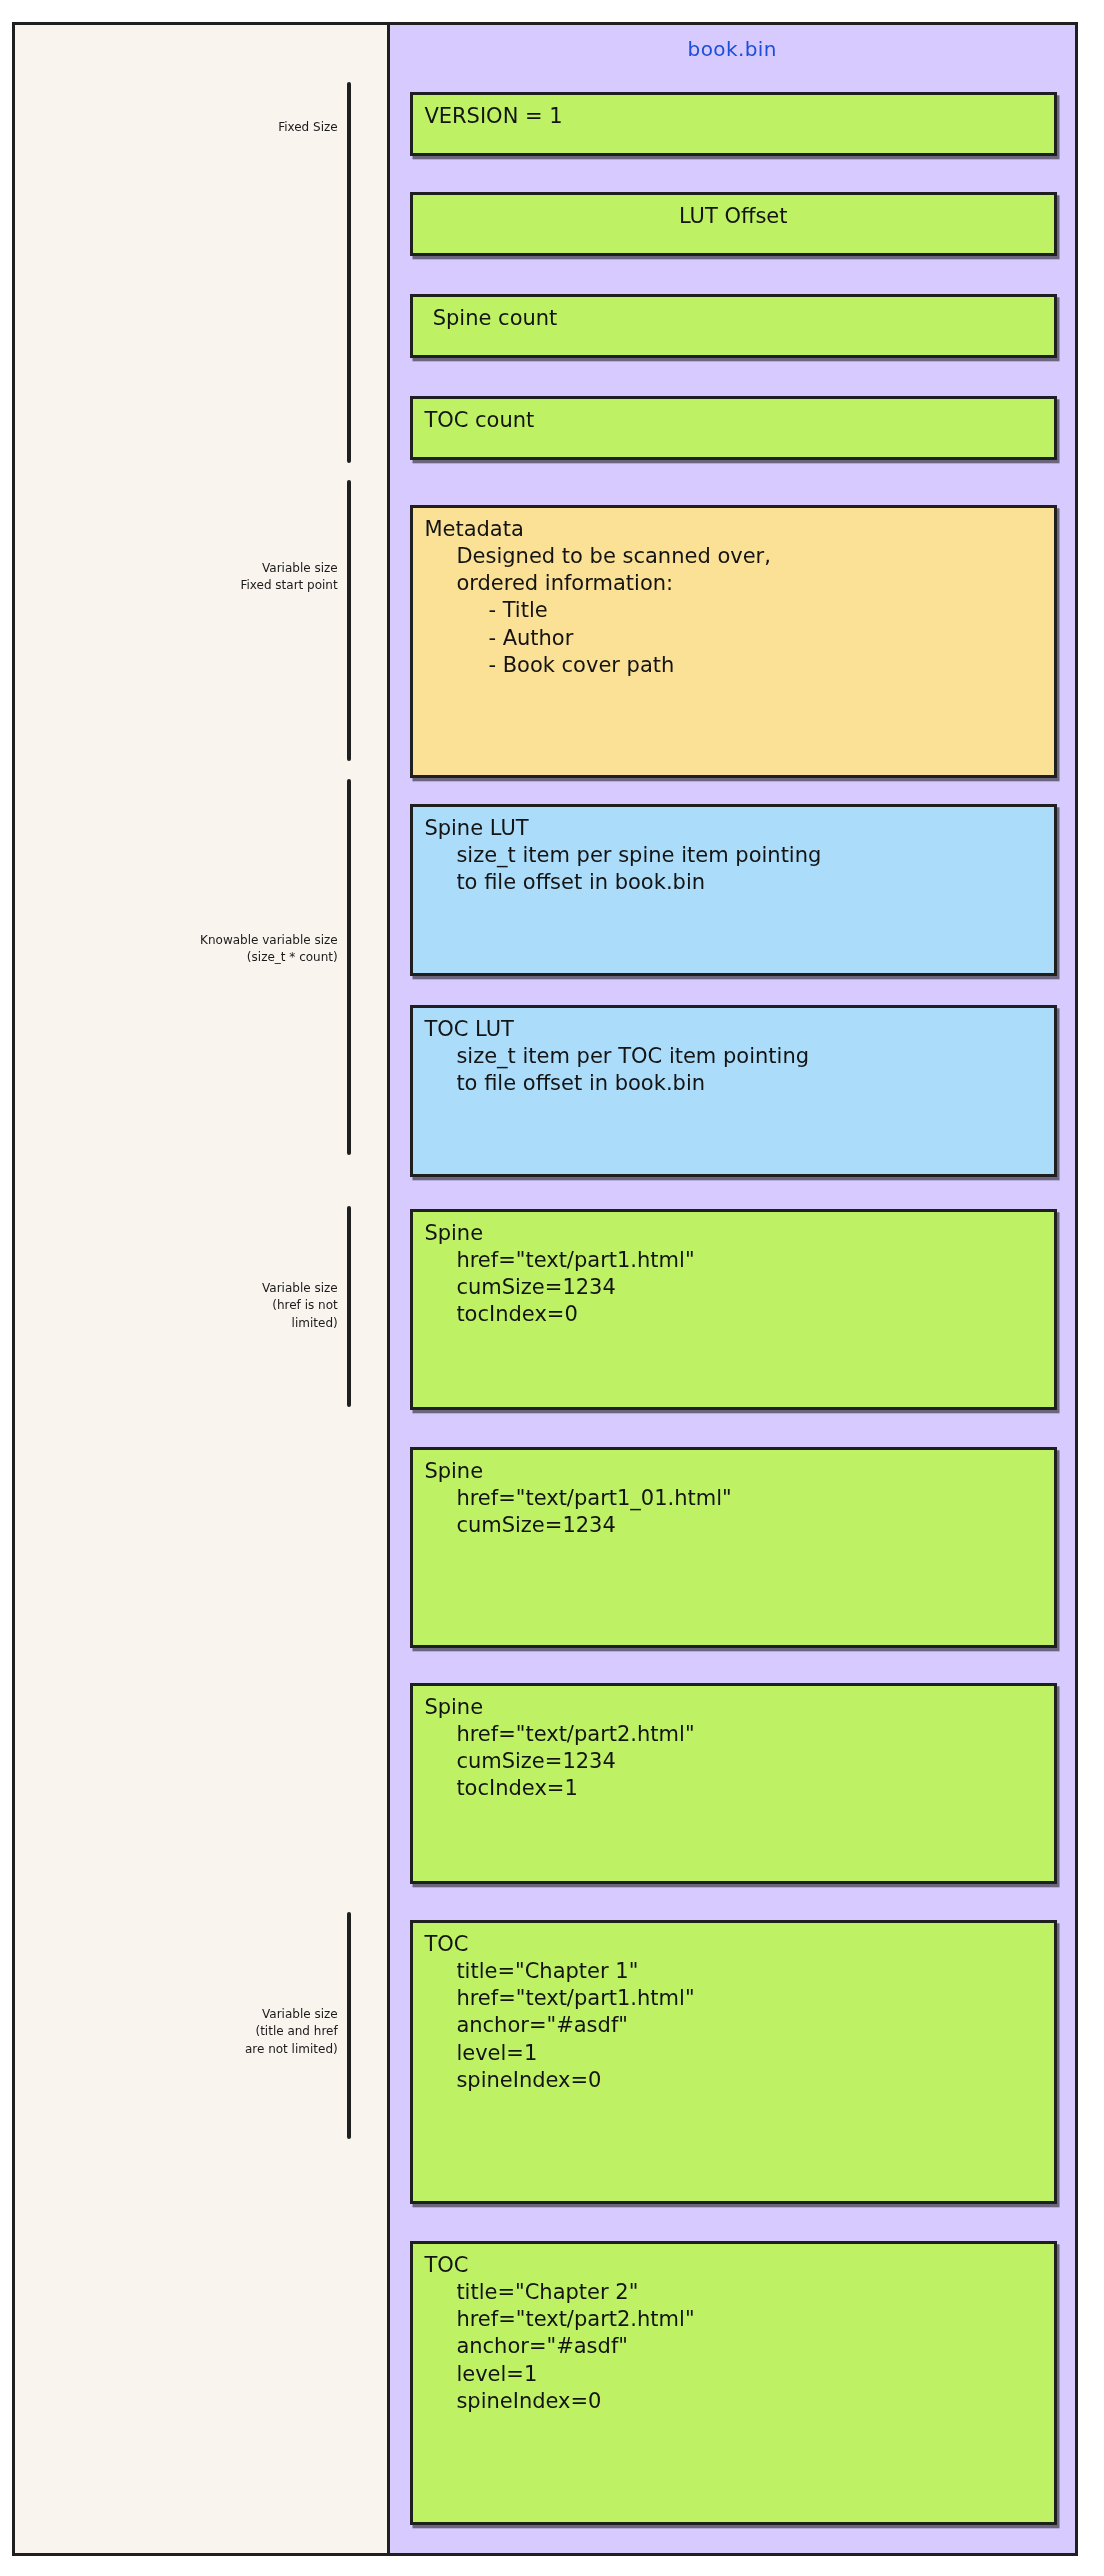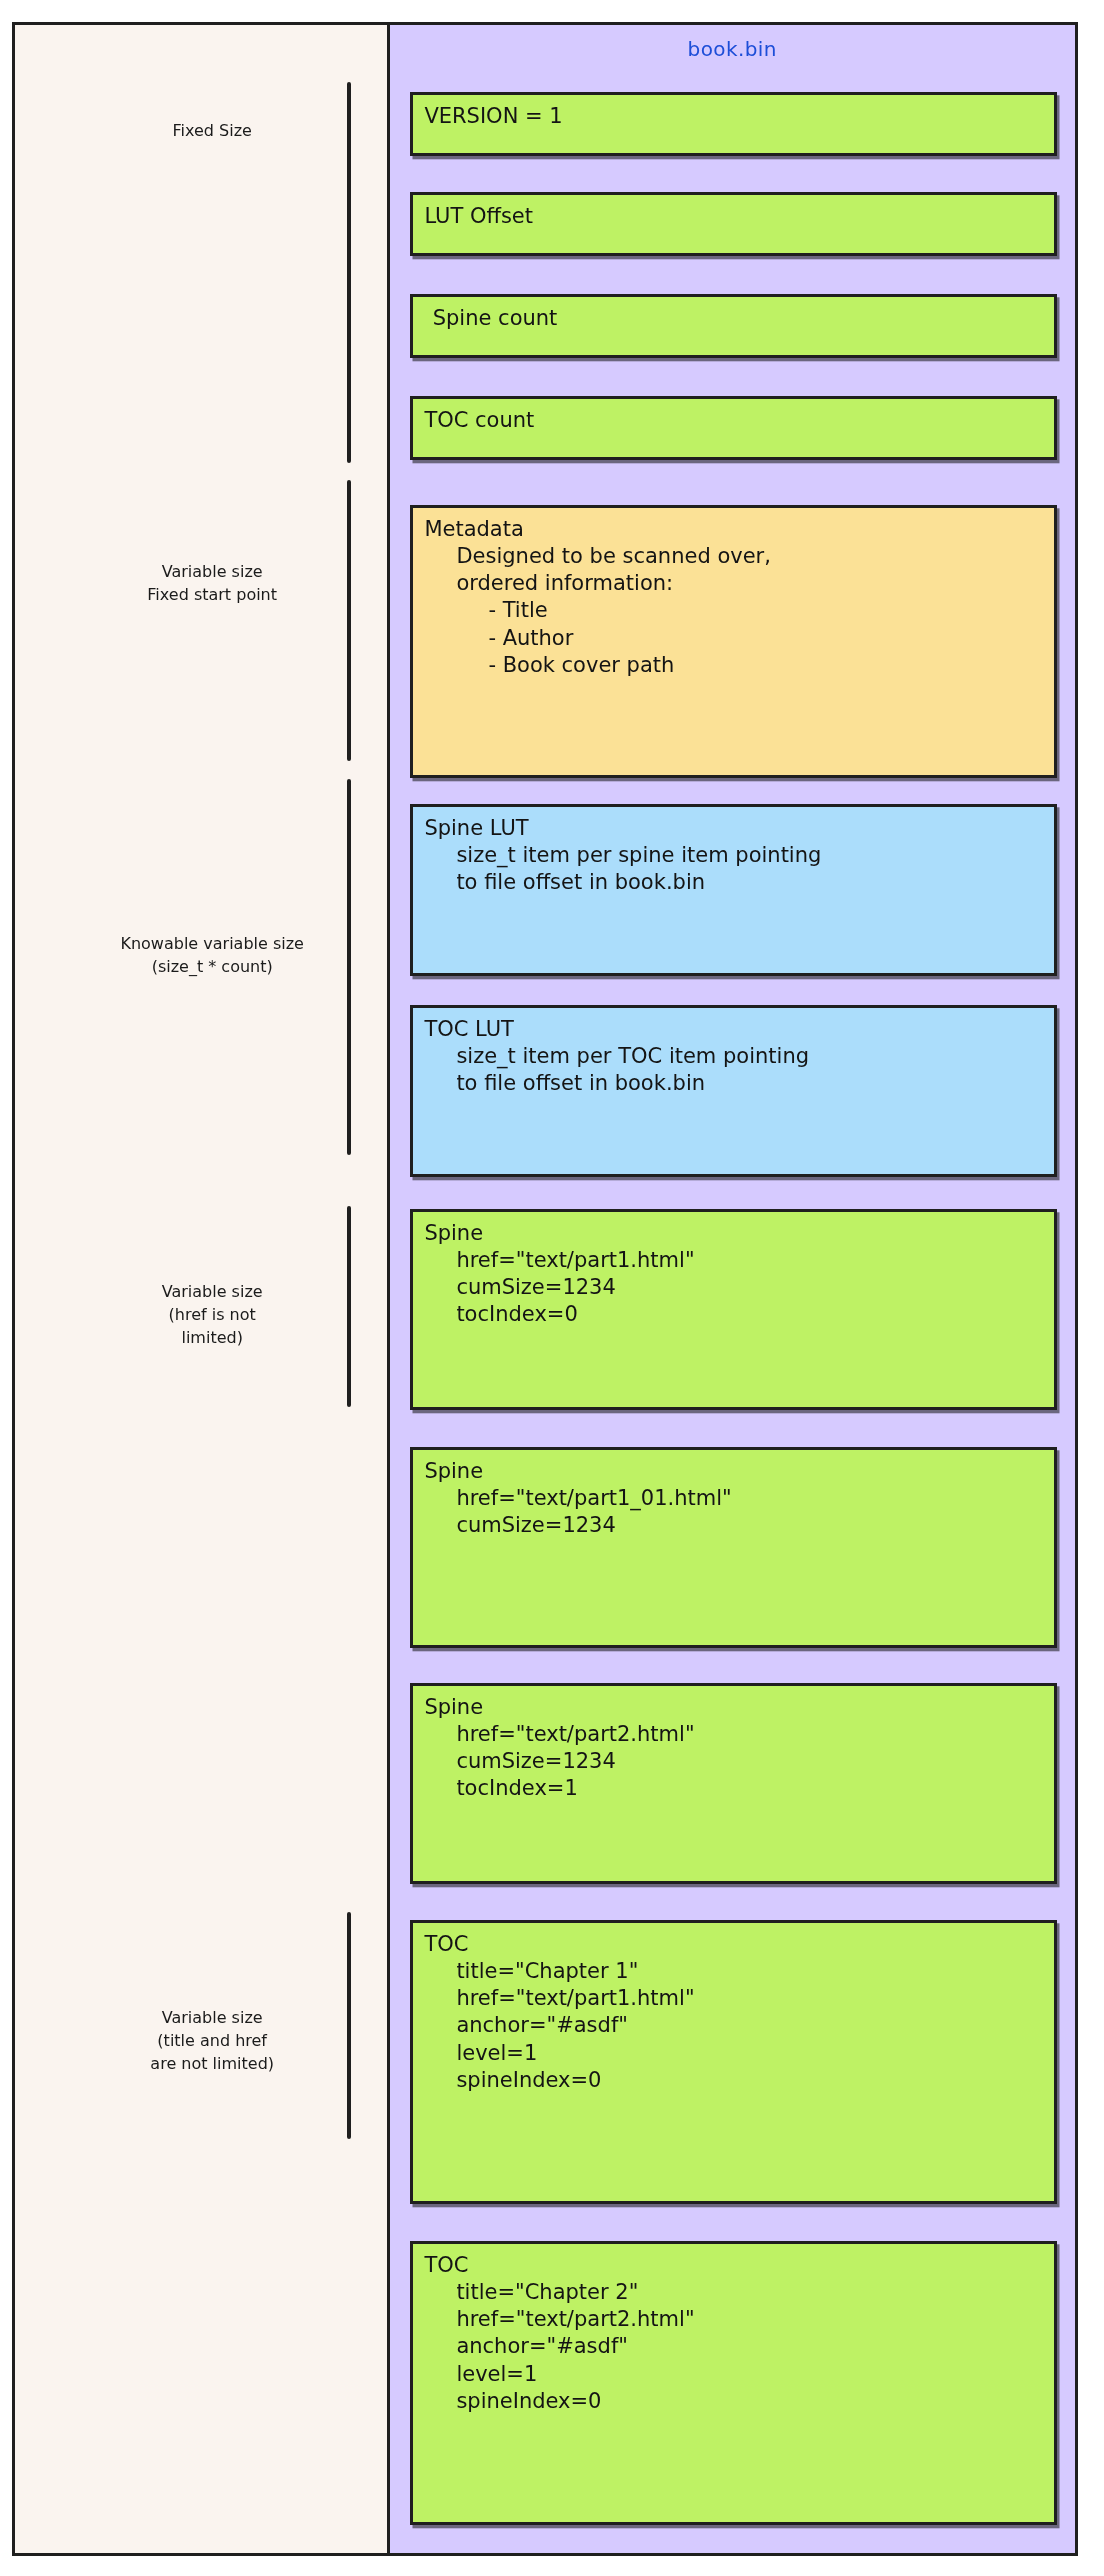--- a/index.html
+++ b/index.html
@@ -28,23 +28,23 @@
     position:relative;
     width:375px;
     flex:0 0 375px;
     background:#faf4ef;
     border-right:3.3px solid #1f1f1f;
     box-sizing:border-box;
   }
   .ann{
     position:absolute;
     right:49px;
-    text-align:center;
+    text-align:right;
     color:#1b1b1b;
-    font-size:16px;
+    font-size:12px;
     line-height:1.45;
     width:251px;
     white-space:pre-line;
   }
   .bracket{
     position:absolute;
     left:332px;
     width:4.2px;
     background:#1f1f1f;
     border-radius:2.5px;
@@ -119,21 +119,21 @@
   </div>
 
   <div id="right-col">
 
     <div id="file-title">book.bin</div>
 
     <div class="block green" style="top:67px;height:64px;">
       <span class="hdr">VERSION = 1</span>
     </div>
 
-    <div class="block green" style="top:167px;height:64px;">
+    <div class="block green" style="top:167px;height:64px;text-align:center;">
       <span class="hdr">LUT Offset</span>
     </div>
 
     <div class="block green" style="top:269px;height:64px;padding-left:20px;">
       <span class="hdr">Spine count</span>
     </div>
 
     <div class="block green" style="top:371px;height:64px;">
       <span class="hdr">TOC count</span>
     </div>

